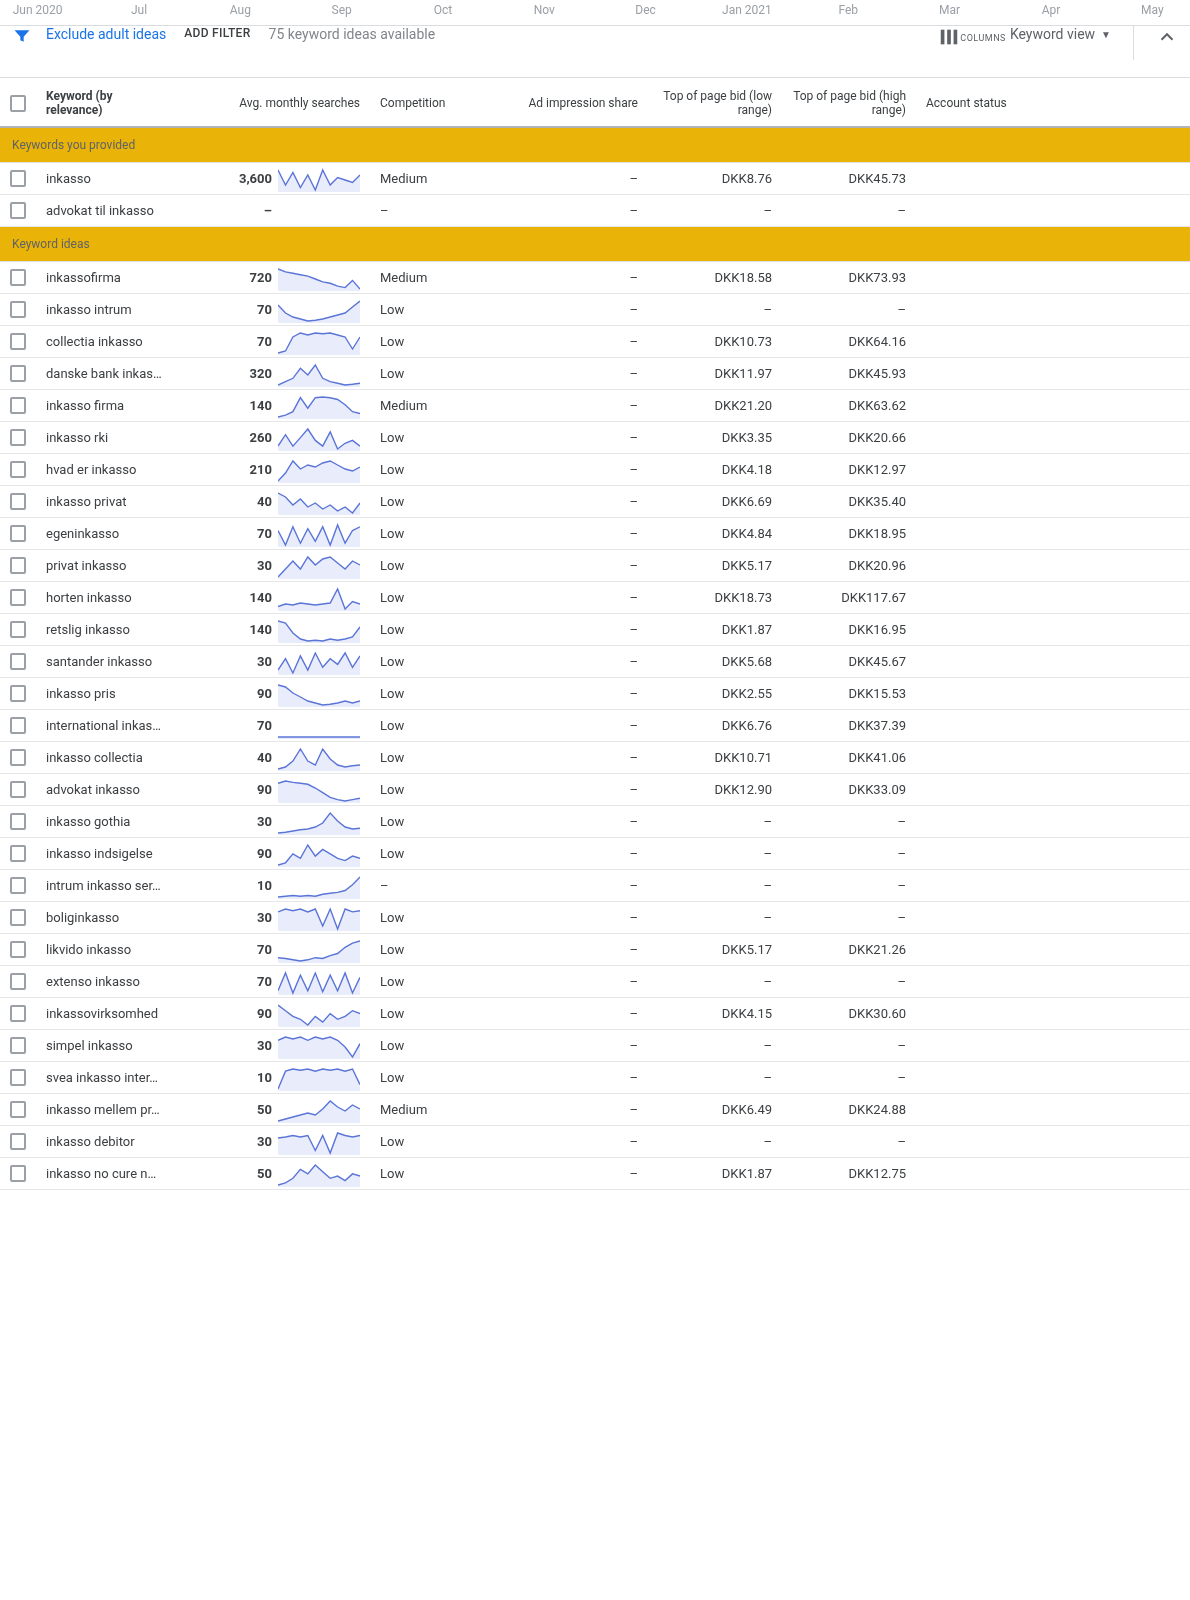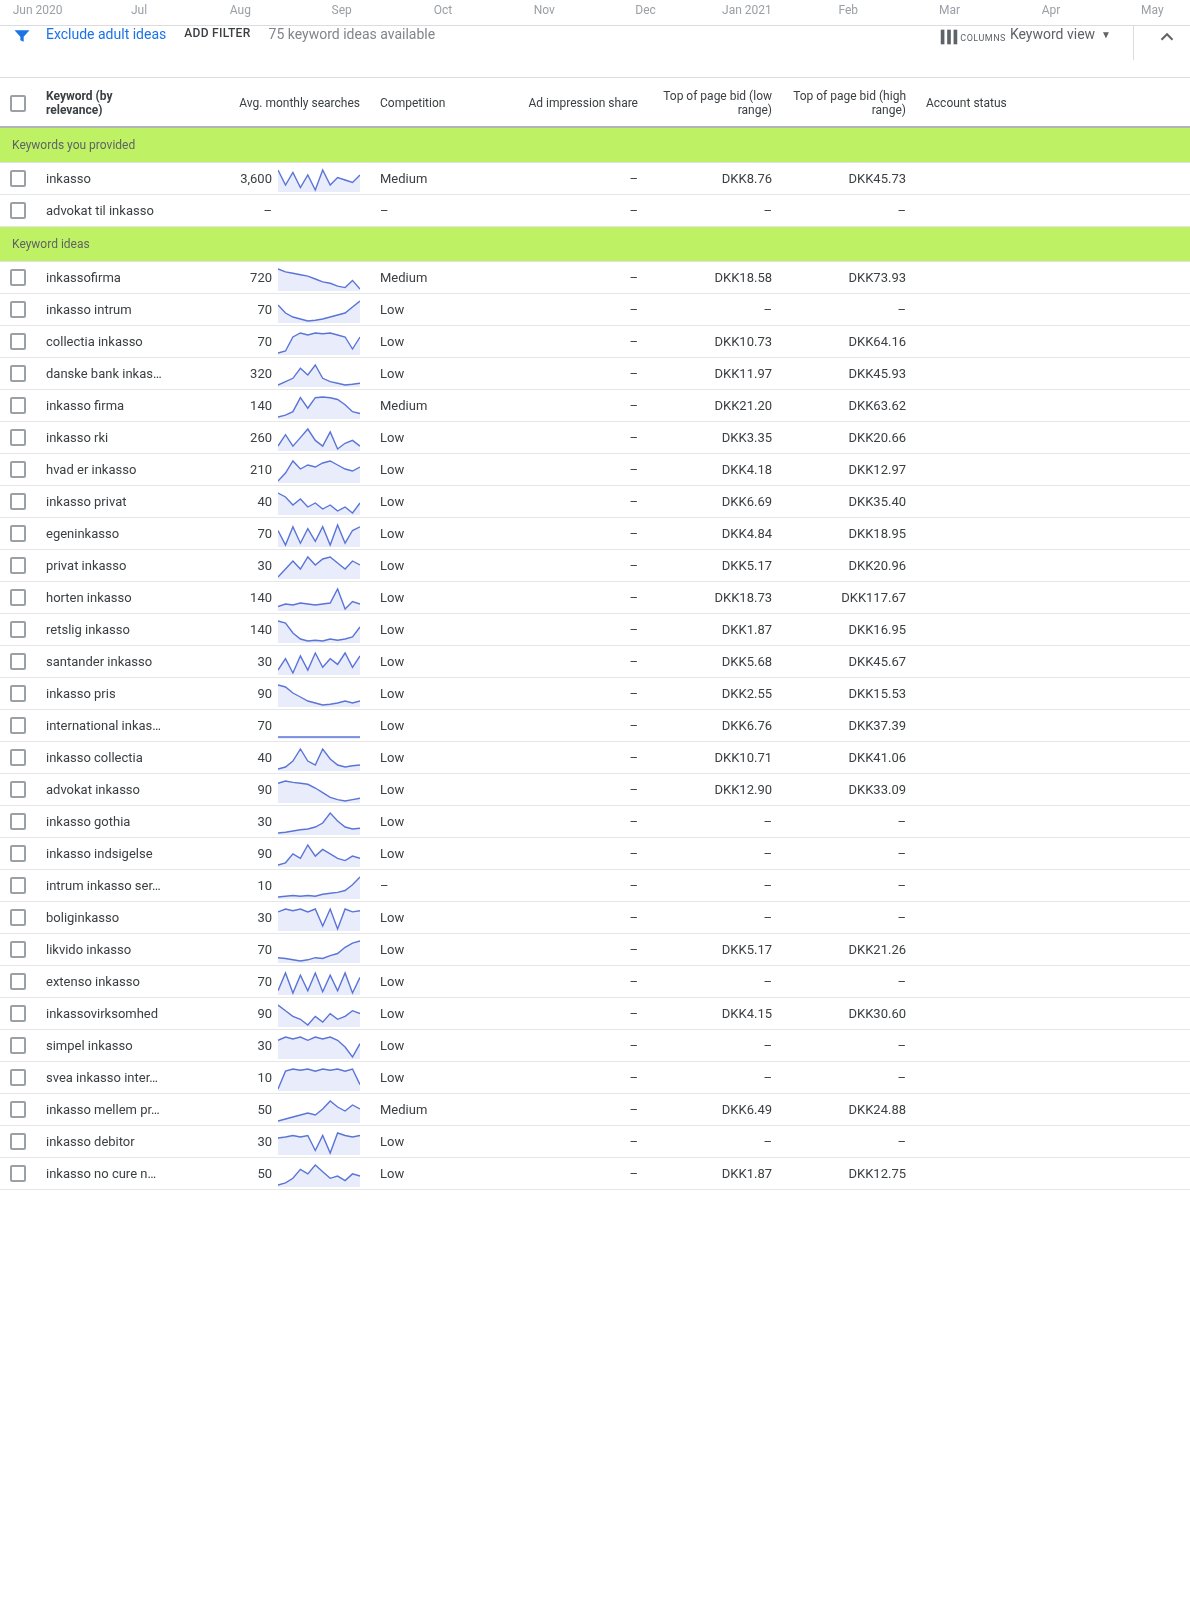--- a/index.html
+++ b/index.html
@@ -49,21 +49,21 @@
     border-bottom: 2px solid #b0b4b9;
     height: 50px;
     font-size: 12px;
     color: #3c4043;
   }
   .hdr > div { padding: 8px 10px 6px; display:flex; align-items:center; }
   .hdr .r { justify-content: flex-end; text-align: right; }
   .hdr .kw { font-weight: 700; }
   
   .section {
-    background: #bef264;
+    background: #eab308;
     color: #5f6368;
     font-size: 12px;
     padding: 10px 12px;
     border-bottom: 1px solid #e0e0e0;
   }
   .row {
     display: grid;
     grid-template-columns: 36px 140px 194px 138px 140px 134px 134px 1fr;
     border-bottom: 1px solid #e6e6e6;
     height: 32px;
@@ -74,21 +74,21 @@
   .row > div { padding: 0 10px; }
   .row .r { text-align: right; }
   .cb { display:flex; align-items:center; justify-content:center; }
   .checkbox {
     width: 17px; height: 17px;
     border: 2px solid #9aa0a6;
     border-radius: 2px;
     cursor: pointer;
   }
   .kwcell { white-space: nowrap; overflow: hidden; text-overflow: ellipsis; }
-  .searches { display:flex; align-items:center; justify-content:flex-end; gap:6px; }
+  .searches { display:flex; align-items:center; justify-content:flex-end; gap:6px;font-weight:bold; }
   .searches .num { text-align:right; min-width:46px; }
   .spark {
     width: 82px; height: 26px;
     display:inline-block;
   }
   .spark svg { width:100%; height:100%; display:block; }
 </style>
 </head>
 <body>
 

